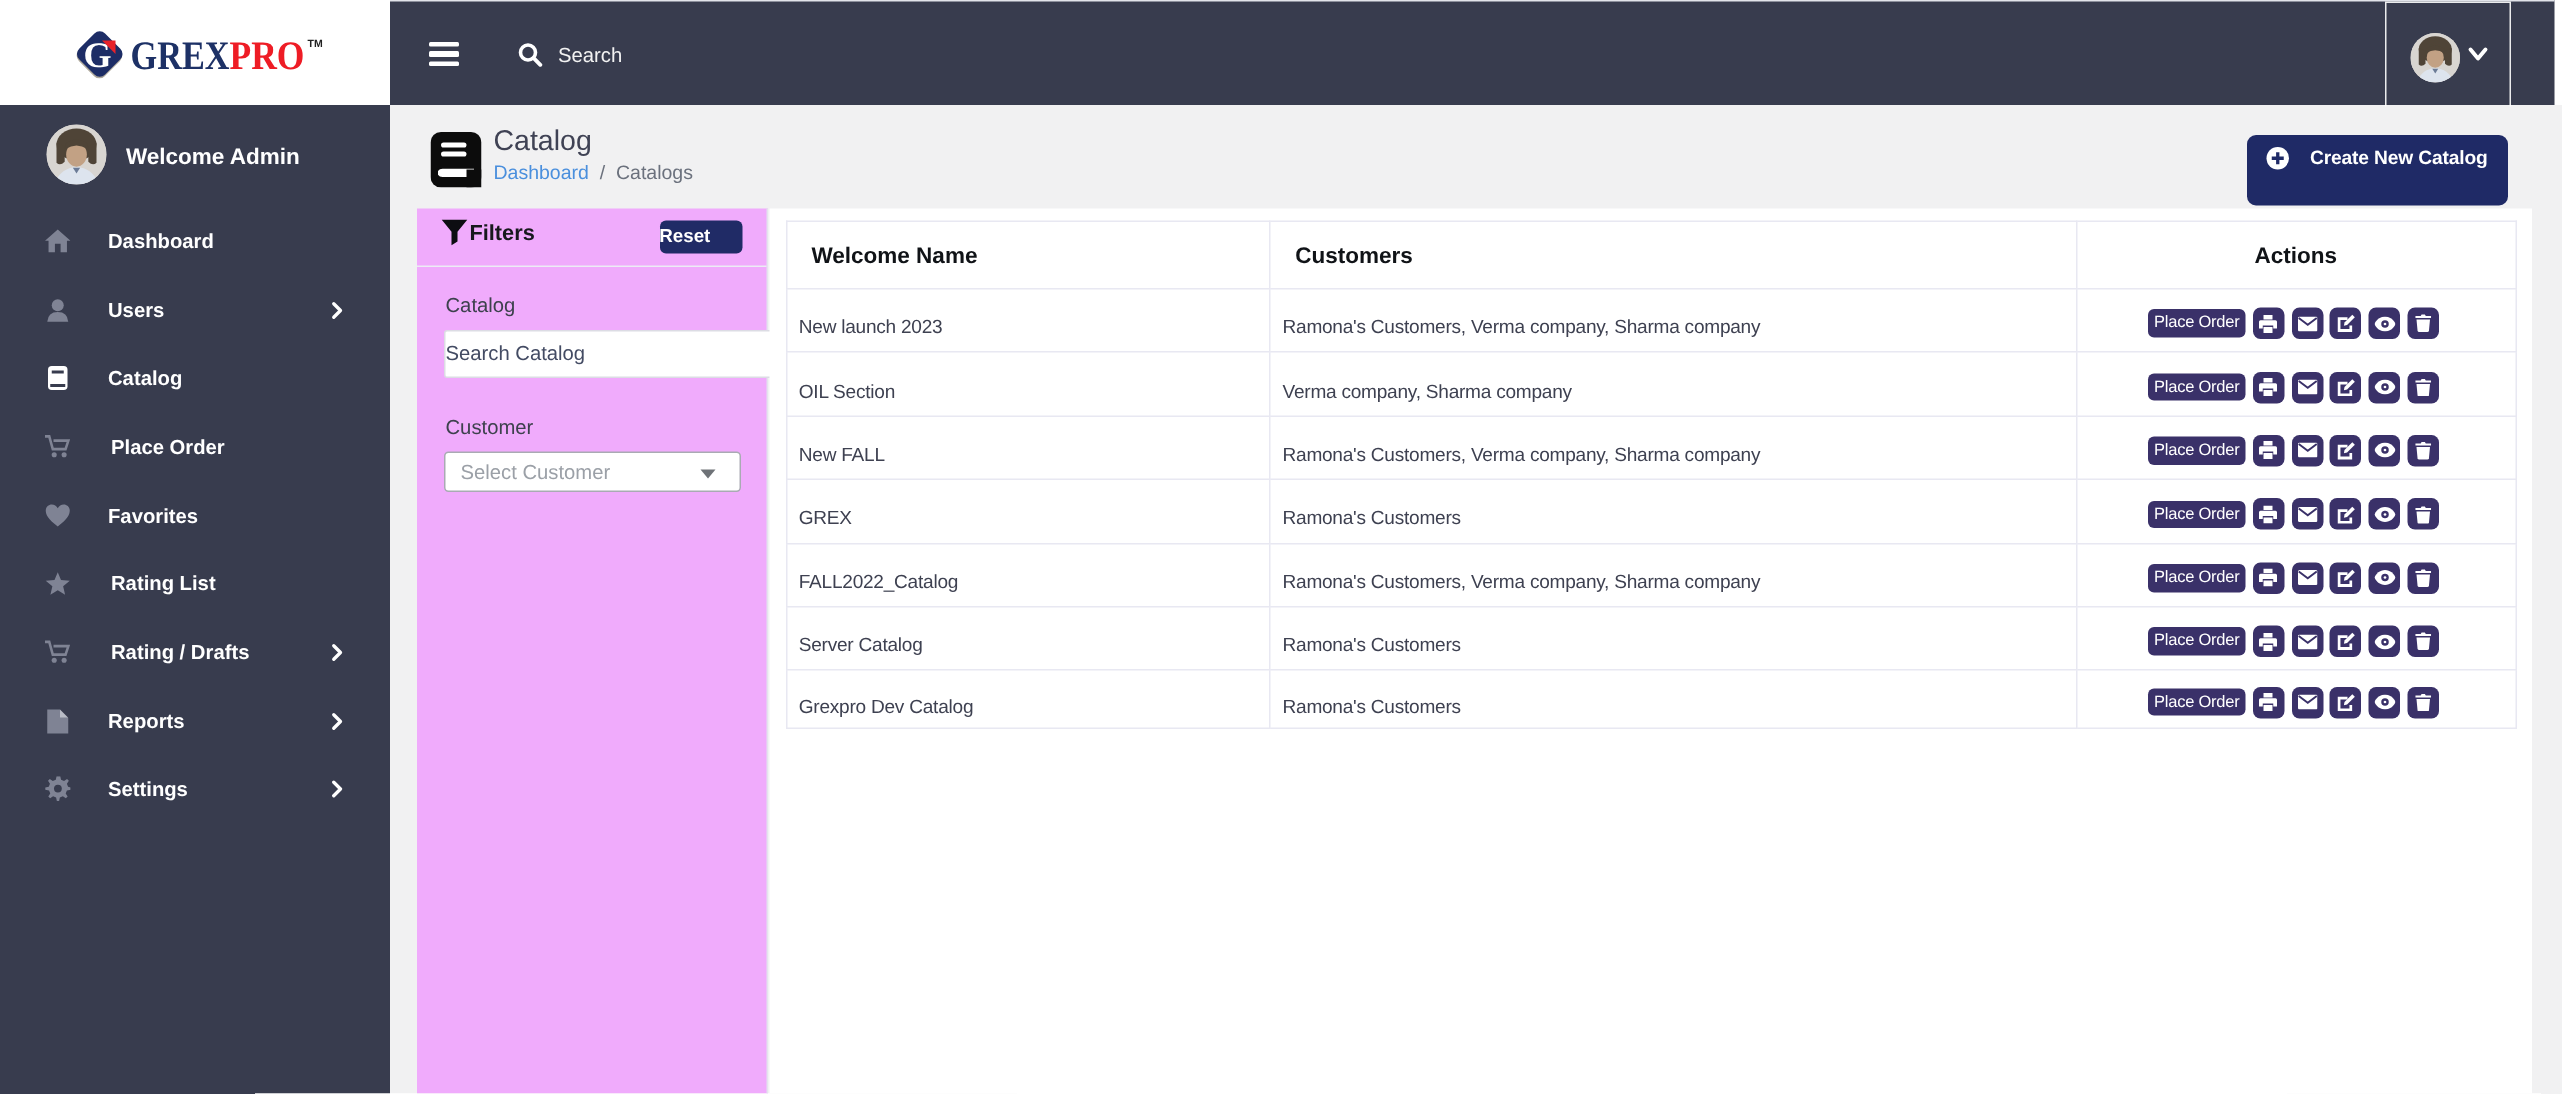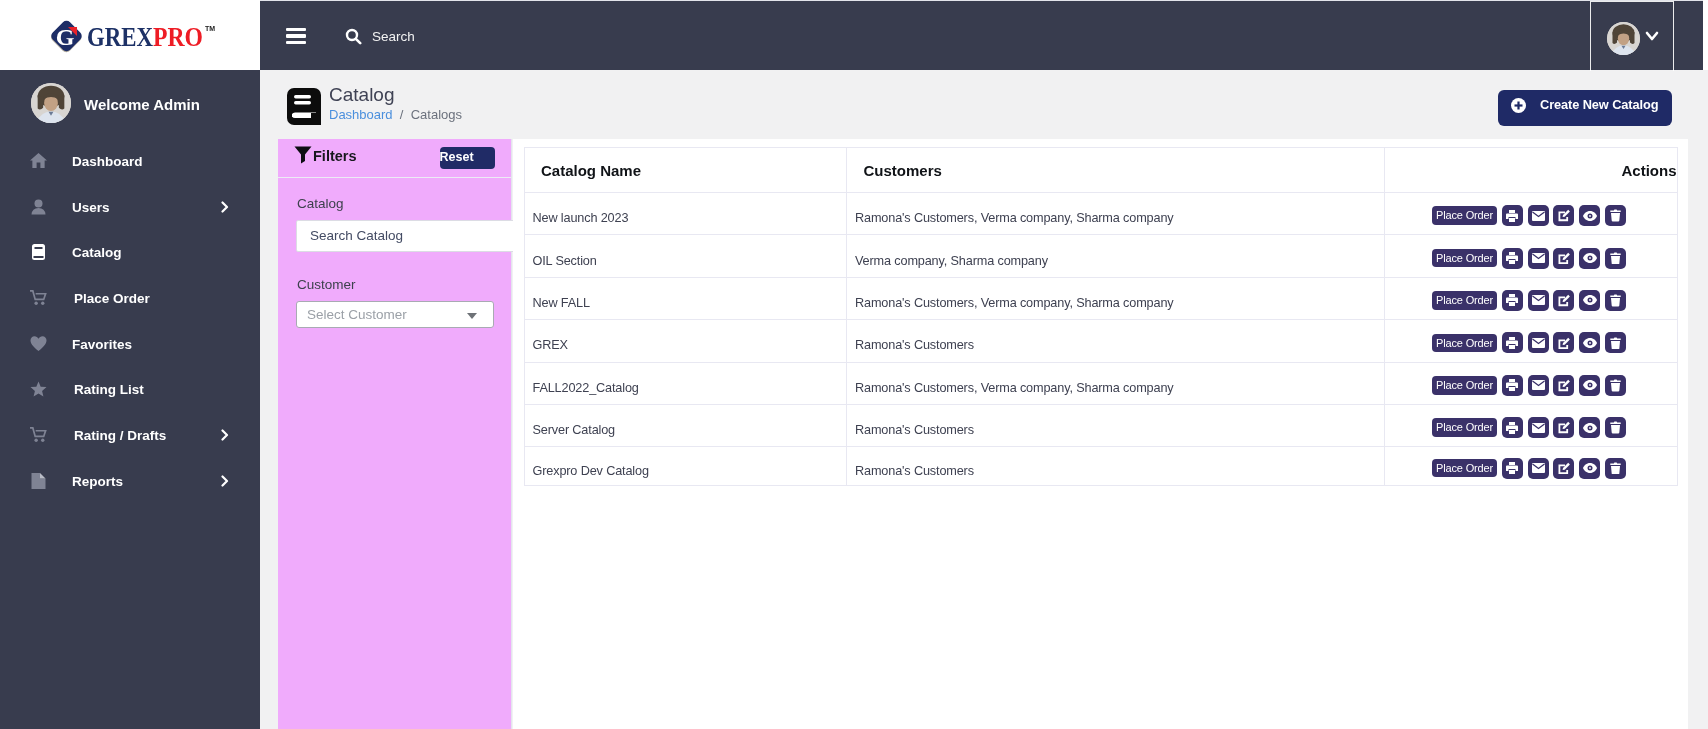--- a/index.html
+++ b/index.html
@@ -26,40 +26,40 @@
 .mi .ico { position:absolute; left:30px; top:50%; transform:translateY(-50%); width:17px; height:17px; }
 .mi .txt { position:absolute; left:72px; top:50%; transform:translateY(-50%); color:#fff; font-size:13.5px; font-weight:bold; }
 .mi .chev { position:absolute; left:221px; top:50%; transform:translateY(-50%); }
 
 
 #contentbg { left:260px; top:70px; width:1448px; height:659px; background:#f1f1f2; }
 #pgicon { left:287px; top:88px; }
 #pgtitle { left:329px; top:84px; font-size:19px; color:#3f4254; }
 #crumb { left:329px; top:107px; font-size:13px; color:#6b717d; }
 #crumb a { color:#4a8fdd; text-decoration:none; }
-#createbtn { left:1498px; top:90px; width:174px; height:36px; background:#1f2a66; border-radius:6px; color:#fff; font-size:12.8px; font-weight:bold; letter-spacing:-0.1px; }
+#createbtn { left:1498px; top:90px; width:174px; height:47px; background:#1f2a66; border-radius:6px; color:#fff; font-size:12.8px; font-weight:bold; letter-spacing:-0.1px; }
 #createbtn .plus { position:absolute; left:13px; top:7.5px; width:15px; height:15px; background:#fff; border-radius:50%; }
 #createbtn .lbl { position:absolute; left:42px; top:7px; }
 
 
 #filtercard { left:277.5px; top:138.5px; width:234.5px; height:590.5px; background:#f0abfc; border-right:1px solid #e4e4ee; }
 #fhead { position:absolute; left:0; top:0; width:100%; height:39px; border-bottom:1px solid #ececf4; }
 #ftitle { position:absolute; left:35.5px; top:9px; font-size:14.5px; font-weight:bold; color:#17181d; }
 #resetbtn { position:absolute; left:162px; top:8.5px; width:55px; height:21.5px; background:#202b66; border-radius:4px; color:#fff; font-size:12.5px; font-weight:bold; text-align:left; line-height:21.5px; }
 .flabel { position:absolute; left:19.5px; font-size:13.5px; color:#3d414d; }
-#finput { position:absolute; left:18.5px; top:81px; width:225px; height:32px; border:1px solid #dcdce4; border-radius:2px; font-size:13.5px; color:#434b63; line-height:30px; padding-left:13px; background:#fff; }
+#finput { position:absolute; left:18.5px; top:81px; width:225px; height:32px; border:1px solid #dcdce4; border-radius:2px; font-size:13.5px; color:#434b63; line-height:30px; padding-left:0; background:#fff; }
 #fselect { position:absolute; left:18.5px; top:162px; width:198px; height:27.5px; border:1px solid #a9aab3; border-radius:3px; font-size:13.5px; color:#9ba0a7; line-height:26px; padding-left:10px; background:#fff; }
 #fselect .caret { position:absolute; right:16px; top:11px; width:0; height:0; border-left:5.5px solid transparent; border-right:5.5px solid transparent; border-top:6.5px solid #6e7277; }
 
 
 #tablepanel { left:512.5px; top:138.5px; width:1175.5px; height:590.5px; background:#fff; }
 table { border-collapse:collapse; table-layout:fixed; position:absolute; left:11px; top:8.5px; width:1153px; }
 th,td { border:1px solid #e8e8f2; overflow:hidden; white-space:nowrap; }
 th { height:45px; font-size:15px; color:#101317; text-align:left; padding-left:16.5px; font-weight:bold; }
-th.act { text-align:right; padding-left:0; }
+th.act { text-align:center; padding-left:0; }
 td { height:42.4px; font-size:12.7px; color:#3e4151; padding-left:8px; padding-top:9px; letter-spacing:-0.15px; }
 tr.last td { height:38.6px; }
 td.act { padding:0; }
 .btnrow { display:flex; justify-content:center; align-items:center; gap:4.8px; position:relative; top:2px; left:-1.5px; }
 .po { width:65px; height:18.5px; background:#3a3169; border-radius:4px; color:#fff; font-size:11px; text-align:center; line-height:18.5px; flex:none; }
 .ib { width:21px; height:21px; background:#3a3169; border-radius:5px; flex:none; display:flex; align-items:center; justify-content:center; }
 </style>
 </head>
 <body>
 <div id="page">
@@ -179,20 +179,30 @@
       <div class="mi">
         <svg class="ico" viewBox="0 0 15 17">
             <path d="M0.5 0.5 L9 0.5 L14.5 6 L14.5 16.5 L0.5 16.5 Z M9 0.5 L9 6 L14.5 6" fill="#7f8394" stroke="#394056" stroke-width="0"></path>
             <path d="M9 0.5 L9 6 L14.5 6 L9 0.5" fill="#b9bcc6"></path>
           </svg>
         <div class="txt">Reports</div>
         <svg class="chev" width="8" height="12" viewBox="0 0 8 12">
             <path d="M1.5 1.5 L6 6 L1.5 10.5" fill="none" stroke="#fff" stroke-width="2.2" stroke-linecap="round" stroke-linejoin="round"></path>
           </svg>
       </div>
+      <div class="mi">
+        <svg class="ico" viewBox="0 0 17 17">
+            <path d="M8.5 0.5 L10 0.5 L10.5 2.8 L12.5 3.6 L14.5 2.3 L15.7 3.5 L14.4 5.5 L15.2 7.5 L17 8 L17 9.5 L14.4 10 L13.6 12 L14.9 14 L13.7 15.2 L11.7 13.9 L9.7 14.7 L9.2 17 L7.7 17 L7.2 14.7 L5.2 13.9 L3.2 15.2 L2 14 L3.3 12 L2.5 10 L0 9.5 L0 8 L2.3 7.5 L3.1 5.5 L1.8 3.5 L3 2.3 L5 3.6 L7 2.8 L7.5 0.5 Z" fill="#7f8394" transform="translate(0.2,-0.5)"></path>
+            <circle cx="8.6" cy="8.2" r="2.6" fill="#383c4e"></circle>
+          </svg>
+        <div class="txt">Settings</div>
+        <svg class="chev" width="8" height="12" viewBox="0 0 8 12">
+            <path d="M1.5 1.5 L6 6 L1.5 10.5" fill="none" stroke="#fff" stroke-width="2.2" stroke-linecap="round" stroke-linejoin="round"></path>
+          </svg>
+      </div>
     </div>
   </div>
 
   <svg class="abs" id="pgicon" width="34" height="37" viewBox="0 0 34 37">
     <rect x="0" y="0" width="34" height="37" rx="7" fill="#0c0c0c"></rect>
     <rect x="7" y="7" width="17" height="3.4" rx="1.7" fill="#fff"></rect>
     <rect x="7" y="13" width="17" height="3.4" rx="1.7" fill="#fff"></rect>
     <path d="M5 26 Q6 24.5 8 24.5 L29 24.5 L29 30 L8 30 Q6 30 5 28.5 Z" fill="#fff"></path>
     <rect x="24" y="25" width="10" height="12" fill="#0c0c0c"></rect>
   </svg>
@@ -222,21 +232,21 @@
 
   <div class="abs" id="tablepanel">
     <table>
       <colgroup>
           <col style="width:322.5px">
           <col style="width:537.5px">
           <col style="width:293px">
         </colgroup>
       <tbody>
           <tr>
-            <th>Catalog Name</th>
+            <th>Welcome Name</th>
             <th>Customers</th>
             <th class="act">Actions</th>
           </tr>
       <tr>
             <td>New launch 2023</td>
             <td>Ramona's Customers, Verma company, Sharma company</td>
             <td class="act">
               <div class="btnrow">
                 <div class="po">Place Order</div>
                 <div class="ib">

